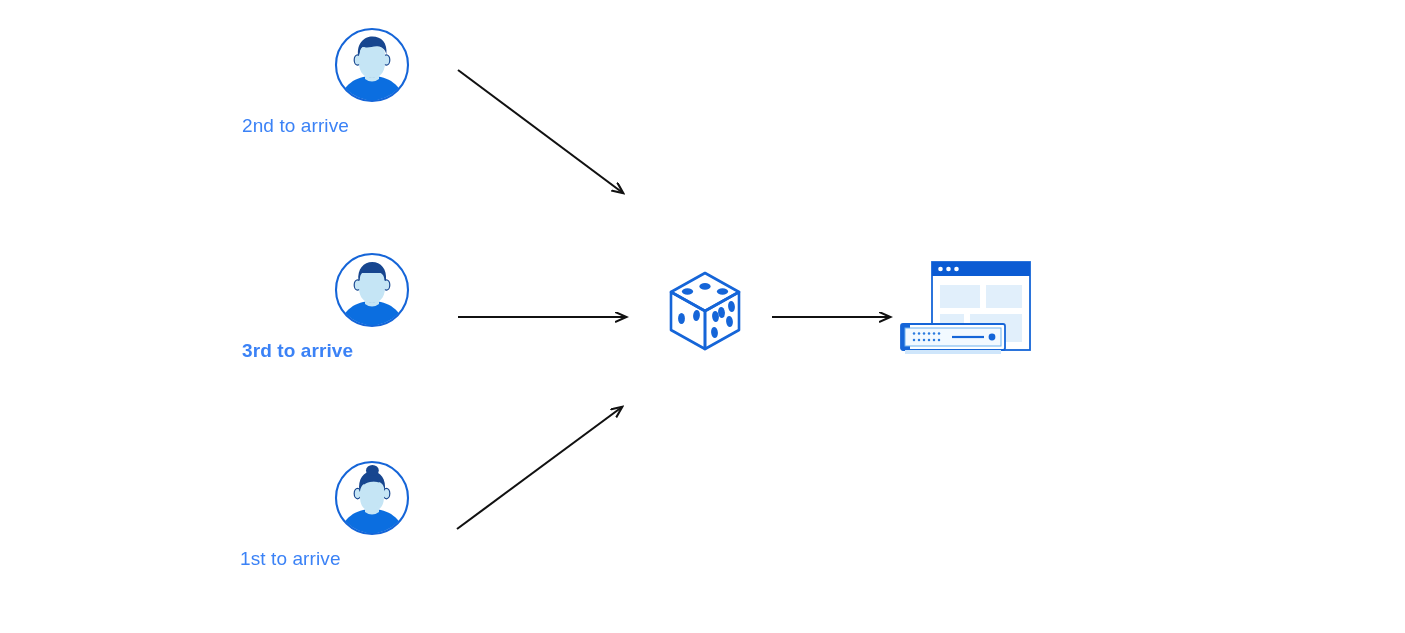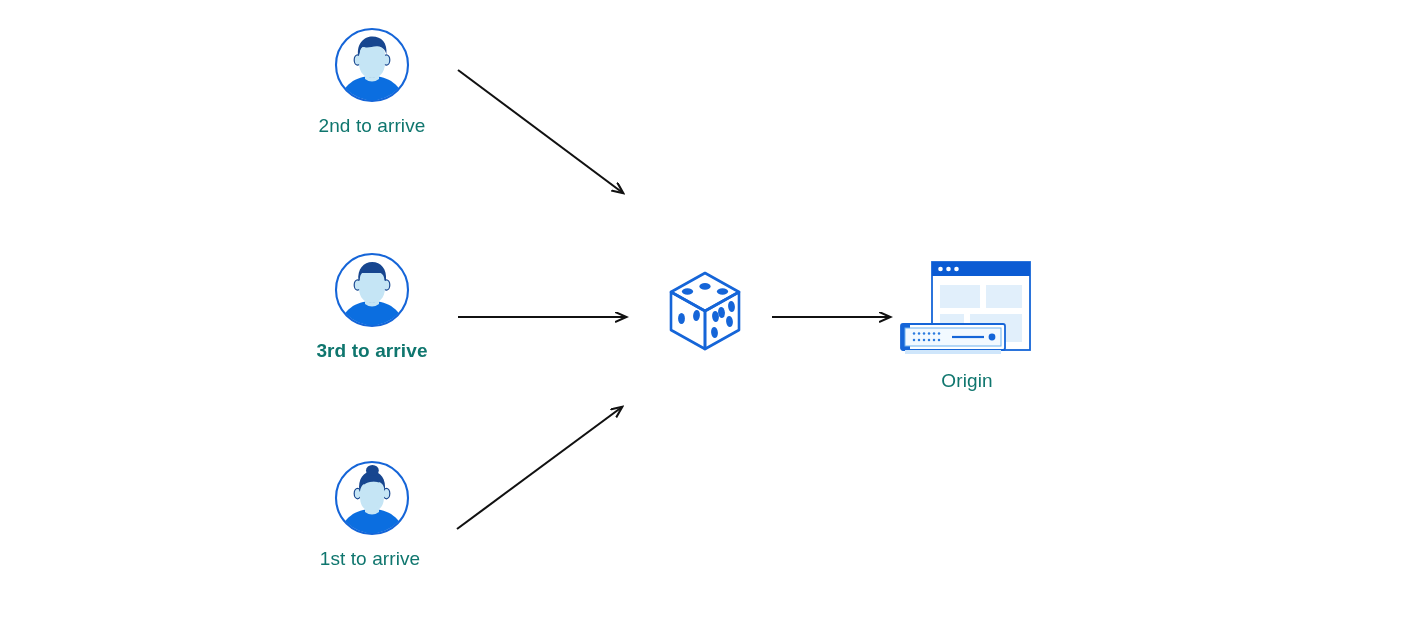--- a/index.html
+++ b/index.html
@@ -17,23 +17,22 @@
     height: 633px;
     background: #ffffff;
     overflow: hidden;
   }
   .node {
     position: absolute;
   }
   .node-label {
     position: absolute;
     width: 260px;
-    text-align: center;
     font-size: 19px;
-    color: #0f766e;
+    color: #3b82f6;
     font-family: "Liberation Sans", sans-serif;
     white-space: nowrap;
     letter-spacing: 0.1px;
   }
   .avatar-wrap { width: 76px; height: 76px; }
   .dice-wrap { width: 90px; height: 90px; }
   .origin-wrap { width: 140px; height: 105px; }
   svg { display: block; overflow: visible; }
   #arrow-layer {
     position: absolute;
@@ -210,16 +209,15 @@
             <circle cx="33" cy="82" r="1.25"></circle>
           <circle cx="38" cy="82" r="1.25"></circle>
             <circle cx="43" cy="82" r="1.25"></circle>
         </g>
         <line x1="56" y1="79" x2="88" y2="79" stroke="#1565d8" stroke-width="2.2"></line>
         <circle cx="96" cy="79" r="3.4" fill="#1565d8"></circle>
 
         <rect x="9" y="92" width="96" height="4" fill="#cfe6fb"></rect>
       </g>
     </svg>
-    <div class="node-label" style="left:-59px; top:112px;">Origin</div>
   </div>
 
 </div>
 
 </body></html>

